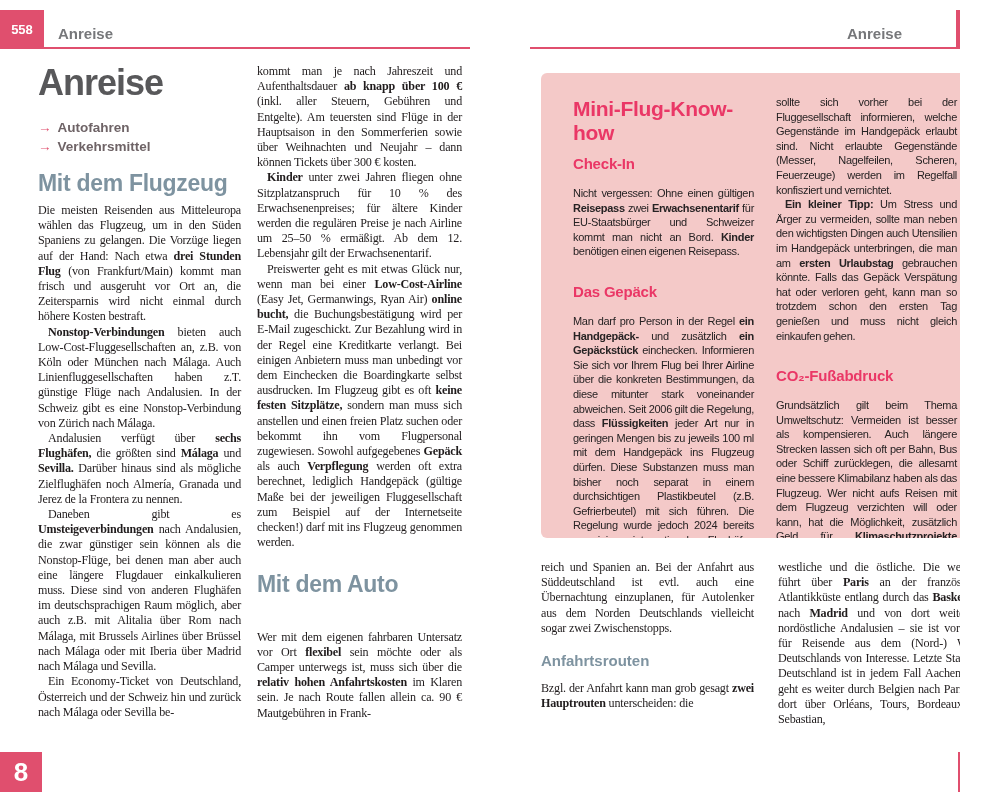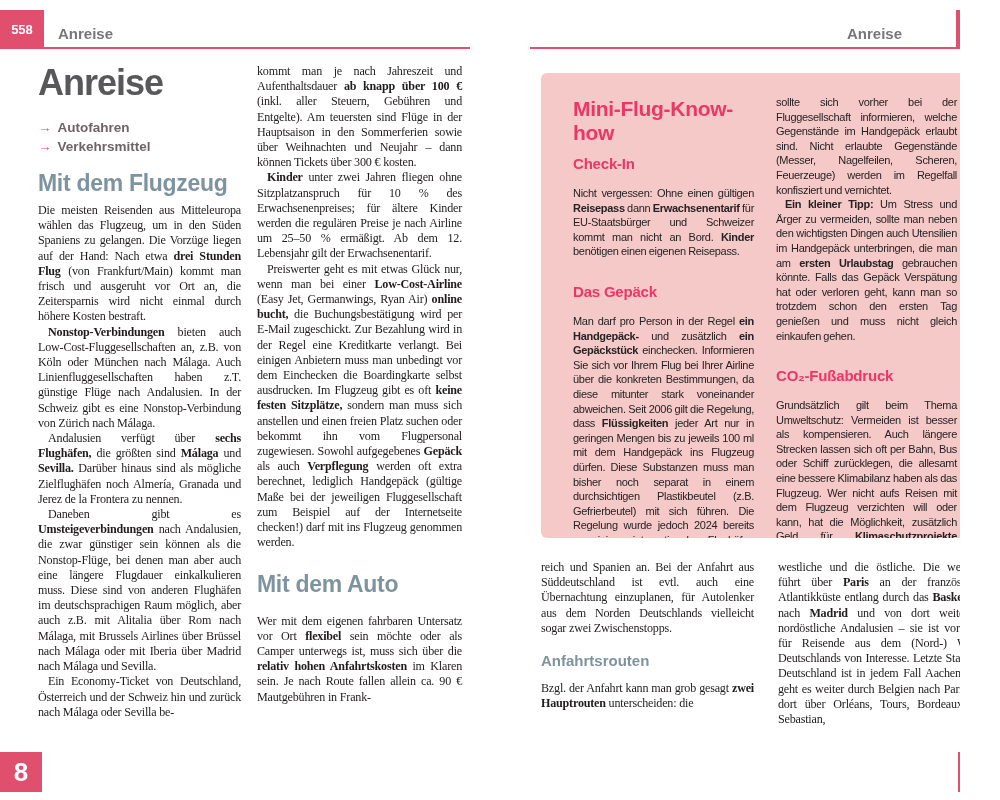--- a/index.html
+++ b/index.html
@@ -32,21 +32,21 @@
   .toc-link .arrow{color:var(--accent);margin-right:6px;}
   .sec-h1{font:bold 23px "Liberation Sans", sans-serif;color:var(--headingBlue);
         letter-spacing:-0.3px;}
   #flugzeug-heading{position:absolute;left:38px;top:170px;}
   .bodycol{position:absolute;}
   .bodycol p, .cols p{margin:0;font-size:12.1px;line-height:15.2px;text-align:justify;
         color:var(--textDark);letter-spacing:-0.2px;hyphens:auto;-webkit-hyphens:auto;}
   .bodycol p.ind, .cols p.ind{text-indent:10px;}
   #col1-left{left:38px;top:203px;width:203px;}
   #col2-left{left:257px;top:64px;width:205px;}
-  #col2-left .sec-h1{margin:20px 0 16px;}
+  #col2-left .sec-h1{margin:20px 0 32px;}
   .sec-h2{font:bold 15px "Liberation Sans", sans-serif;color:var(--headingBlue);
         margin:16px 0 12px;}
   
   #infobox{position:absolute;left:541px;top:73px;width:448px;height:465px;
         background:var(--boxBg);border-radius:6px;display:flex;gap:22px;
         padding:22px 32px;box-sizing:border-box;overflow:hidden;}
   .ib-col{flex:1;min-width:0;font-family:"Liberation Sans", sans-serif;}
   .ib-title{font:bold 21px "Liberation Sans", sans-serif;color:var(--accentBright);
         letter-spacing:-0.3px;margin:2px 0 10px;}
   .ib-h{font:bold 15px "Liberation Sans", sans-serif;color:var(--accentBright);
@@ -114,21 +114,21 @@
     <div>
         <p><span>Wer mit dem eigenen fahrbaren Untersatz vor Ort </span><b>flexibel</b><span> sein möchte oder als Camper unterwegs ist, muss sich über die </span><b>relativ hohen Anfahrtskosten</b><span> im Klaren sein. Je nach Route fallen allein ca. 90 € Mautgebühren in Frank-</span></p>
       </div>
   </div>
 
   <div id="infobox">
     <div class="ib-col">
       <div class="ib-title">Mini-Flug-Know-how</div>
       <div class="ib-h">Check-In</div>
       <div>
-          <p><span>Nicht vergessen: Ohne einen gültigen </span><b>Reisepass</b><span> dann </span><b>Erwachsenentarif</b><span> für EU-Staatsbürger und Schweizer kommt man nicht an Bord. </span><b>Kinder</b><span> benötigen einen eigenen Reisepass.</span></p>
+          <p><span>Nicht vergessen: Ohne einen gültigen </span><b>Reisepass</b><span> zwei </span><b>Erwachsenentarif</b><span> für EU-Staatsbürger und Schweizer kommt man nicht an Bord. </span><b>Kinder</b><span> benötigen einen eigenen Reisepass.</span></p>
         </div>
       <div class="ib-h">Das Gepäck</div>
       <div>
           <p><span>Man darf pro Person in der Regel </span><b>ein Handgepäck-</b><span> und zusätzlich </span><b>ein Gepäckstück</b><span> einchecken. Informieren Sie sich vor Ihrem Flug bei Ihrer Airline über die konkreten Bestimmungen, da diese mitunter stark voneinander abweichen. Seit 2006 gilt die Regelung, dass </span><b>Flüssigkeiten</b><span> jeder Art nur in geringen Mengen bis zu jeweils 100 ml mit dem Handgepäck ins Flugzeug dürfen. Diese Substanzen muss man bisher noch separat in einem durchsichtigen Plastikbeutel (z.B. Gefrierbeutel) mit sich führen. Die Regelung wurde jedoch 2024 bereits an einigen internationalen Flughäfen aufgehoben und soll auch auf innereuropäischen Flügen entfallen. Man</span></p>
         </div>
     </div>
     <div class="ib-col">
       <div>
           <p><span>sollte sich vorher bei der Fluggesellschaft informieren, welche Gegenstände im Handgepäck erlaubt sind. Nicht erlaubte Gegenstände (Messer, Nagelfeilen, Scheren, Feuerzeuge) werden im Regelfall konfisziert und vernichtet.</span></p>
           <p class="ind"><b>Ein kleiner Tipp:</b><span> Um Stress und Ärger zu vermeiden, sollte man neben den wichtigsten Dingen auch Utensilien im Handgepäck unterbringen, die man am </span><b>ersten Urlaubstag</b><span> gebrauchen könnte. Falls das Gepäck Verspätung hat oder verloren geht, kann man so trotzdem schon den ersten Tag genießen und muss nicht gleich einkaufen gehen.</span></p>

